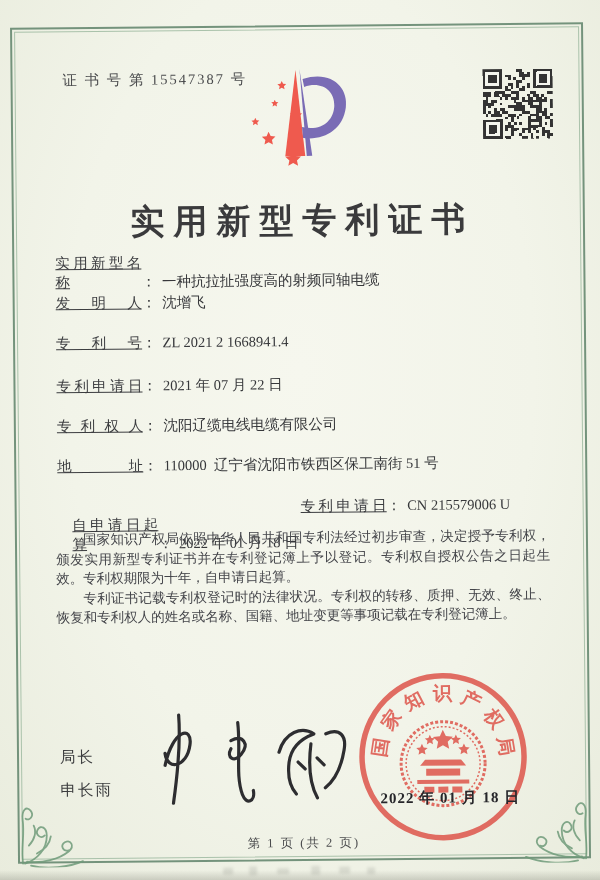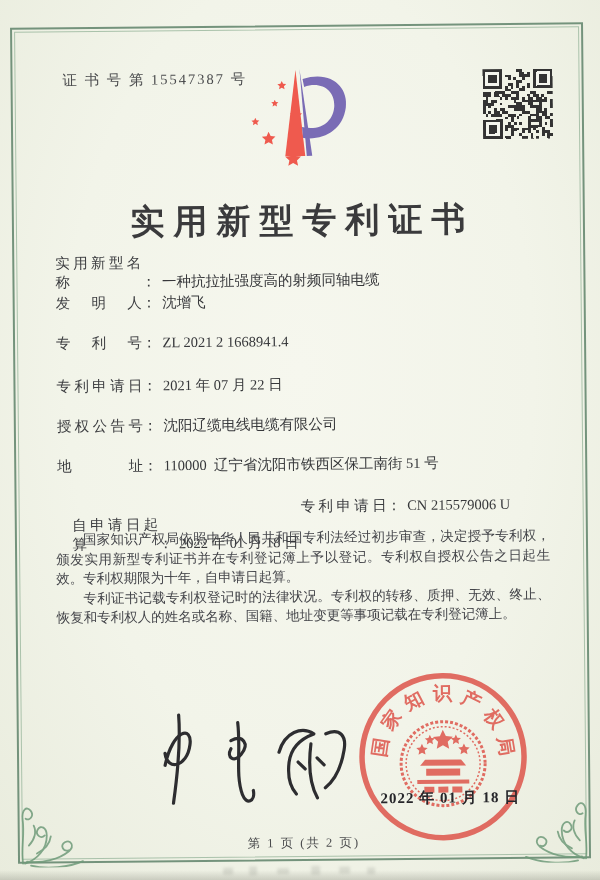--- a/index.html
+++ b/index.html
@@ -21,21 +21,21 @@
     position:absolute;left:66px;top:69px;font-size:14.5px;letter-spacing:2px;color:#4a4b4d;
     white-space:pre;
   }
   .logo{position:absolute;left:243px;top:64px;}
   .qr{position:absolute;left:486px;top:71px;}
   .title{
     position:absolute;left:0;right:0;top:175px;text-align:center;
     font-size:34px;font-weight:600;letter-spacing:9px;text-indent:9px;color:#3a3a3c;
   }
   .frow{position:absolute;left:57px;font-size:14.5px;color:#3c3d40;white-space:pre-wrap;}
-  .frow .jl{display:inline-block;width:86px;text-align:justify;text-align-last:justify;vertical-align:bottom;}
+  .frow .jl{display:inline-block;width:86px;text-align:justify;text-align-last:justify;vertical-align:bottom;text-decoration:underline;}
   .frow .colon{margin-right:6px;}
   .frow .val{color:#37383b;}
   .col2{position:absolute;left:243px;top:0;white-space:pre-wrap;}
   .r1{top:252px;} .r2{top:292px;} .r3{top:332px;} .r4{top:375px;}
   .r5{top:415px;} .r6{top:455px;} .r7{top:497px;width:500px;}
   .bodytext{
     position:absolute;left:55px;top:528px;width:494px;
     font-size:13.5px;line-height:19.5px;text-align:justify;color:#44454a;
   }
   .bodytext p{margin:0;text-indent:2em;}
@@ -305,34 +305,38 @@
   <h1 class="title">实用新型专利证书</h1>
 
   <div class="frow r1"><span class="jl">实用新型名称</span><span class="colon">：</span><span class="val">一种抗拉扯强度高的射频同轴电缆</span></div>
 
   <div class="frow r2"><span class="jl">发明人</span><span class="colon">：</span><span class="val">沈增飞</span></div>
 
   <div class="frow r3"><span class="jl">专利号</span><span class="colon">：</span><span class="val">ZL 2021 2 1668941.4</span></div>
 
   <div class="frow r4"><span class="jl">专利申请日</span><span class="colon">：</span><span class="val">2021 年 07 月 22 日</span></div>
 
-  <div class="frow r5"><span class="jl">授权公告号</span><span class="colon">：</span><span class="val">沈阳辽缆电线电缆有限公司</span></div>
+  <div class="frow r5"><span class="jl">专利权人</span><span class="colon">：</span><span class="val">沈阳辽缆电线电缆有限公司</span></div>
 
   <div class="frow r6"><span class="jl">地址</span><span class="colon">：</span><span class="val">110000  辽宁省沈阳市铁西区保工南街 51 号</span></div>
 
   <div class="frow r7">
     <span class="jl">自申请日起算</span><span class="colon">：</span><span class="val">2022 年 01 月 18 日</span>
     <span class="col2"><span class="jl">专利申请日</span><span class="colon">：</span><span class="val">CN 215579006 U</span></span>
   </div>
 
   <div class="bodytext">
     <p>国家知识产权局依照中华人民共和国专利法经过初步审查，决定授予专利权，颁发实用新型专利证书并在专利登记簿上予以登记。专利权自授权公告之日起生效。专利权期限为十年，自申请日起算。</p>
     <p>专利证书记载专利权登记时的法律状况。专利权的转移、质押、无效、终止、恢复和专利权人的姓名或名称、国籍、地址变更等事项记载在专利登记簿上。</p>
   </div>
 
+  <div class="signer">
+    <div>局长</div>
+    <div>申长雨</div>
+  </div>
 
   <svg class="signature" width="200" height="108" viewBox="0 0 200 108">
     <g fill="none" stroke="#2d2d30" stroke-width="3.2" stroke-linecap="round" stroke-linejoin="round">
       <path d="M16,58 C24,22 44,18 41,38 C38,60 18,64 16,46"></path>
       <path d="M30,8 C32,38 27,76 24,96"></path>
       <path d="M82,34 C94,28 101,37 92,48 C85,56 77,51 82,42"></path>
       <path d="M89,16 C92,44 86,68 93,88 C97,99 106,95 104,84"></path>
       <path d="M130,46 C136,26 153,20 165,28 C151,33 142,42 140,56 C138,71 141,81 147,88"></path>
       <path d="M162,38 C159,60 161,79 168,92"></path>
       <path d="M149,56 l7,7"></path>

